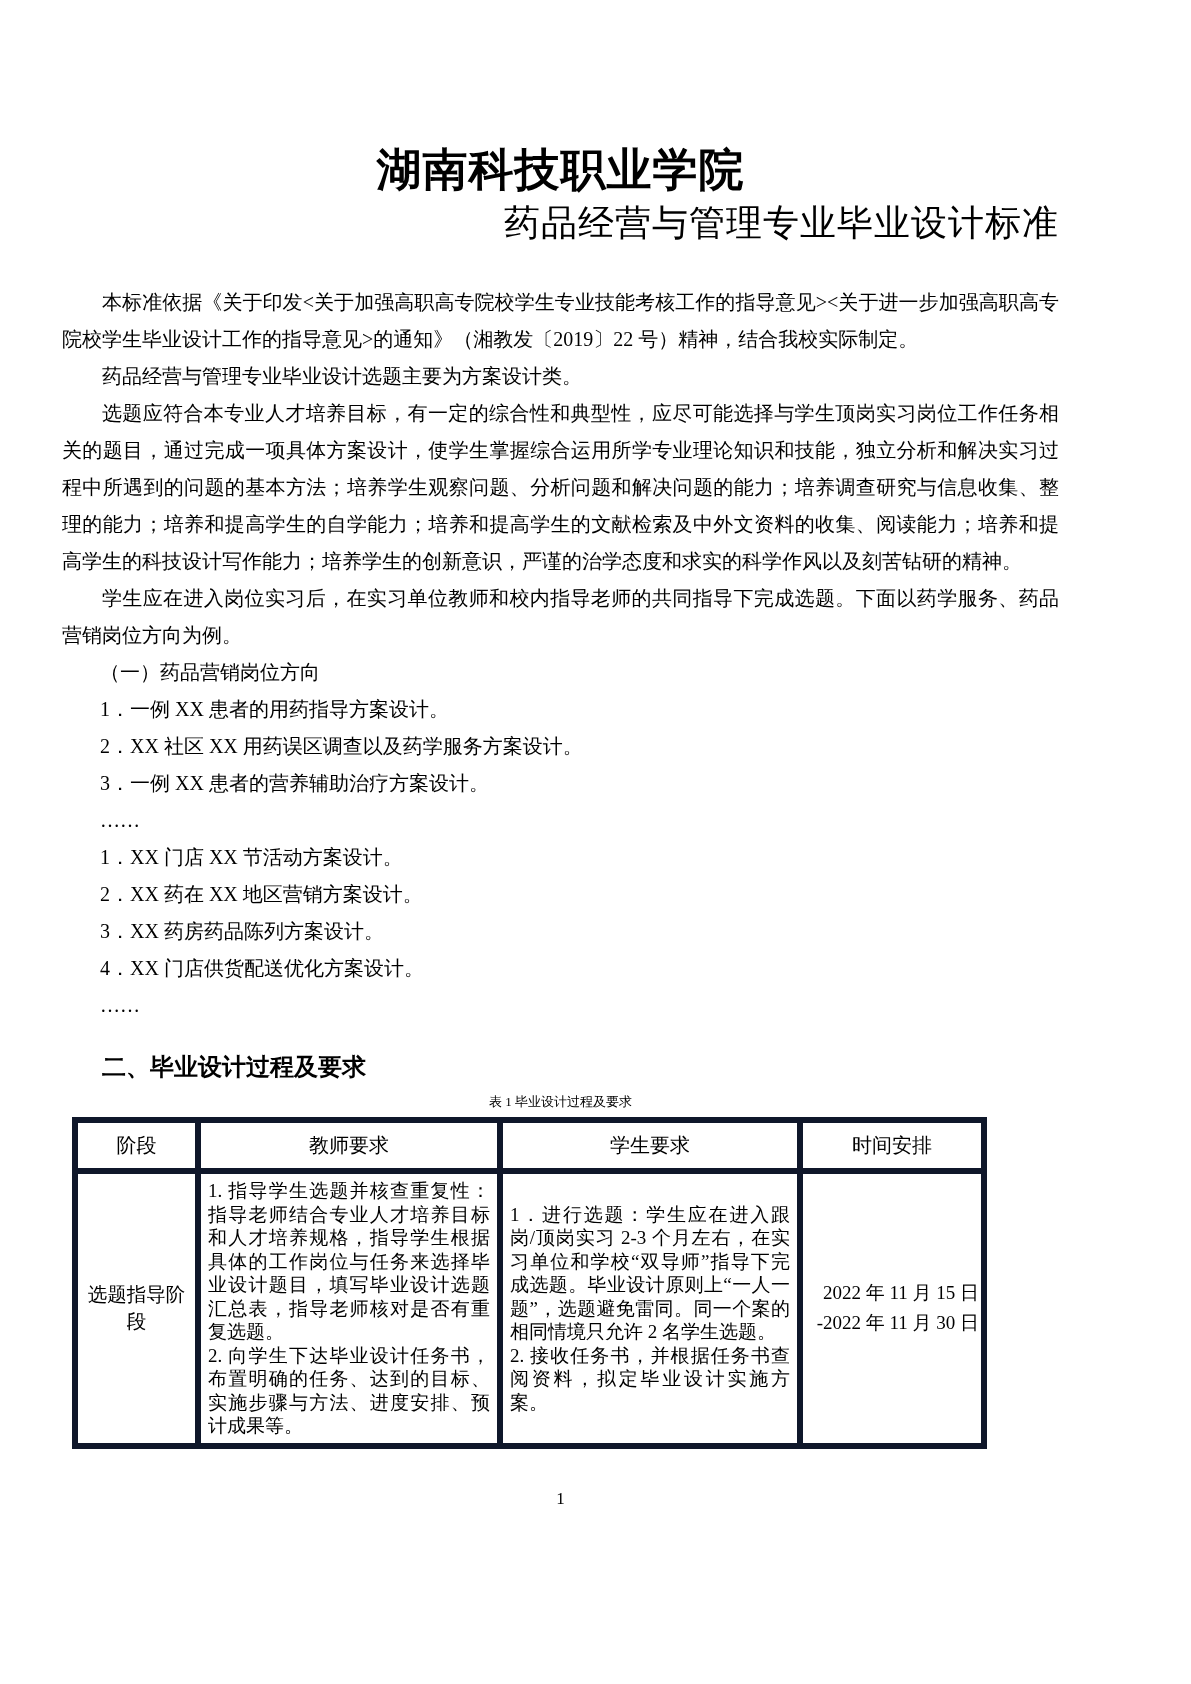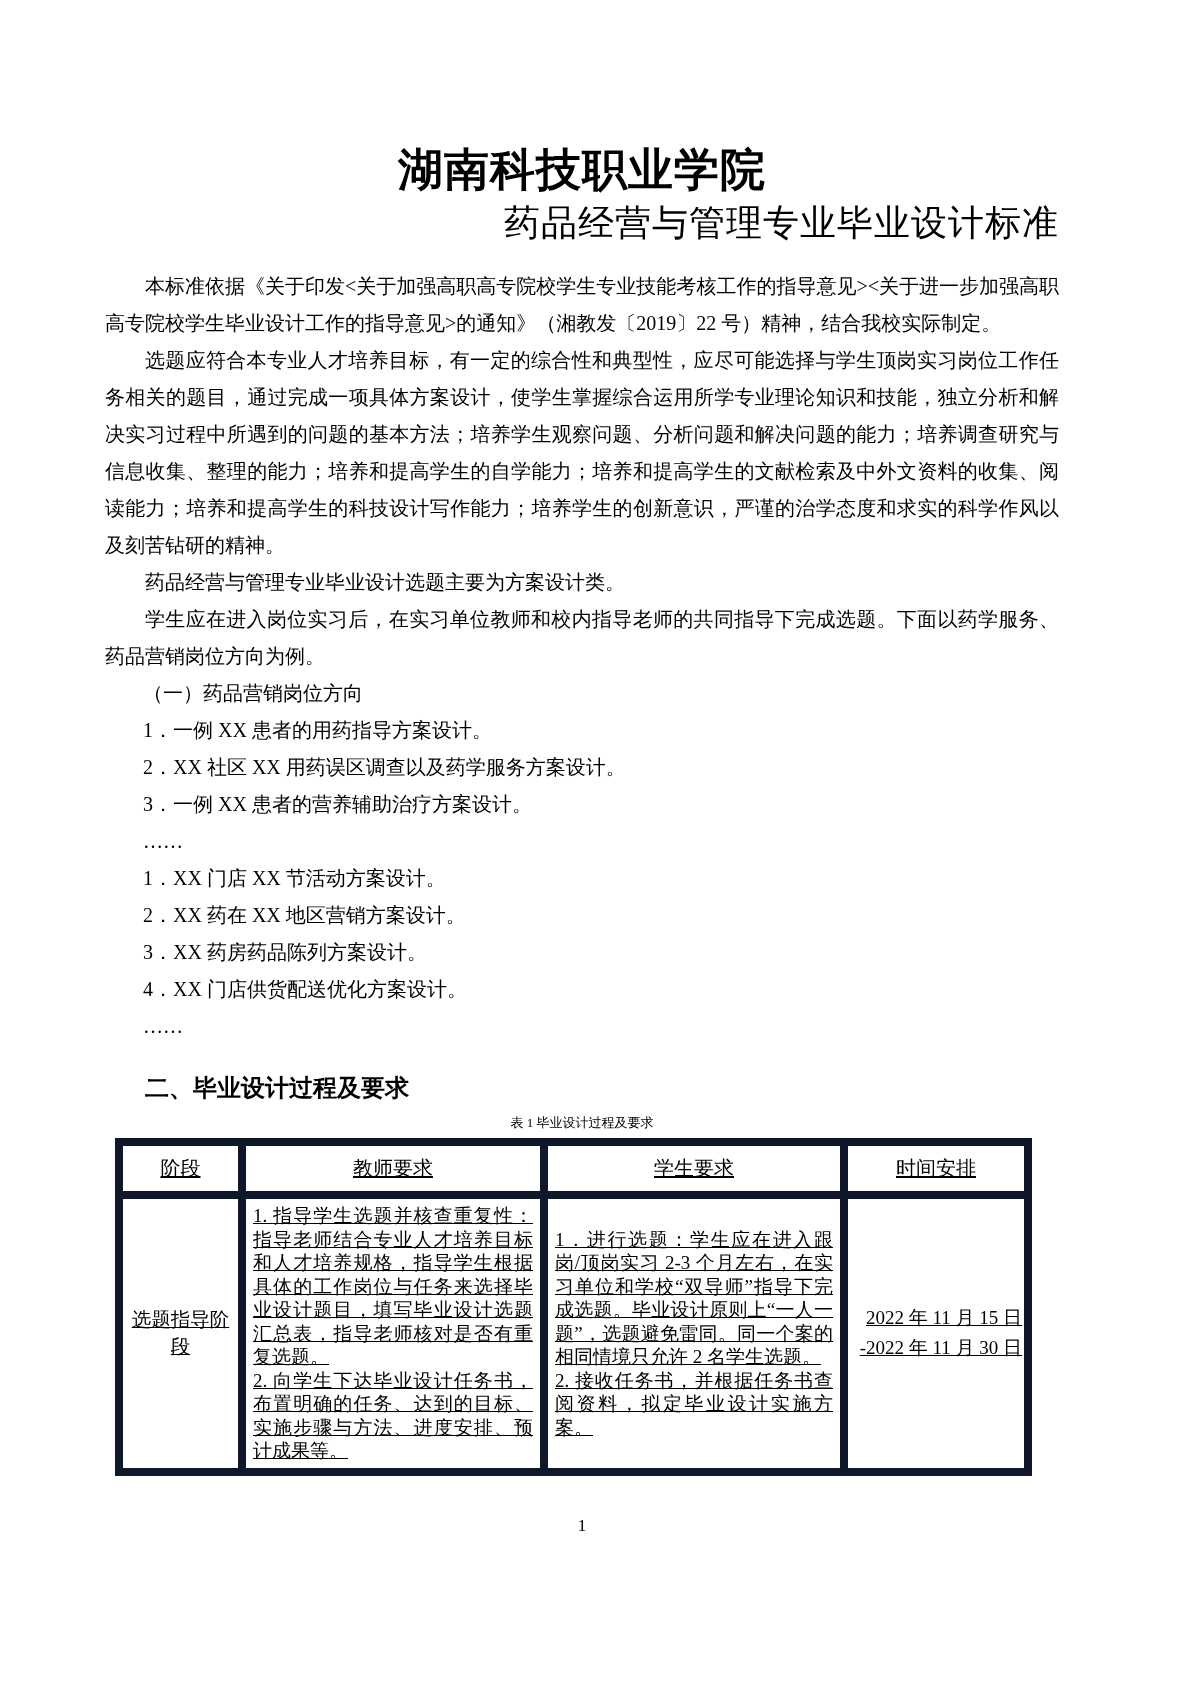--- a/index.html
+++ b/index.html
@@ -12,21 +12,21 @@
     height: 1684px;
     font-family: "Liberation Serif", "DejaVu Serif", serif;
     color: #000000;
     position: relative;
     overflow: hidden;
   }
   .page {
     box-sizing: border-box;
     width: 1191px;
     height: 1232px;
-    padding: 144px 132px 0 105px;
+    padding: 144px 132px 0 62px;
   }
   .title-line1 {
     text-align: center;
     font-weight: bold;
     font-size: 45px;
     line-height: 52px;
     letter-spacing: 1px;
     white-space: nowrap;
   }
   .title-line2 {
@@ -40,21 +40,21 @@
   .bodytext {
     font-size: 20px;
     line-height: 37px;
     text-align: justify;
   }
   p.para {
     margin: 0;
     text-indent: 40px;
   }
   p.intro {
-    margin-top: 18px;
+    margin-top: 34px;
   }
   .h-num {
     font-size: 24px;
     font-weight: bold;
     line-height: 34px;
     padding-left: 40px;
     margin: 0;
   }
   .h1 { margin-top: 14px; }
   .h2 { margin-top: 26px; }
@@ -71,22 +71,21 @@
   }
   table.process-table {
     border-collapse: collapse;
     table-layout: fixed;
     width: 909px;
     margin: 5px 0 0 10px;
     font-size: 19px;
   }
   table.process-table th,
   table.process-table td {
-    border: 8px solid #0f172a;
-    text-decoration: underline;
+    border: 6px solid #0f172a;
   }
   table.process-table th {
     font-weight: normal;
     font-size: 20px;
     text-align: center;
     height: 45px;
     padding: 0 2px;
   }
   col.c-stage  { width: 123px; }
   col.c-teacher{ width: 302px; }
@@ -121,22 +120,22 @@
 <body>
 
 <div class="page">
 
   <div class="title-line1">湖南科技职业学院</div>
   <div class="title-line2">药品经营与管理专业毕业设计标准</div>
 
   <p class="para intro bodytext">本标准依据《关于印发&lt;关于加强高职高专院校学生专业技能考核工作的指导意见&gt;&lt;关于进一步加强高职高专院校学生毕业设计工作的指导意见&gt;的通知》（湘教发〔2019〕22 号）精神，结合我校实际制定。</p>
 
 
+  <p class="para bodytext">药品经营与管理专业毕业设计选题主要为方案设计类。</p>
   <p class="para bodytext">选题应符合本专业人才培养目标，有一定的综合性和典型性，应尽可能选择与学生顶岗实习岗位工作任务相关的题目，通过完成一项具体方案设计，使学生掌握综合运用所学专业理论知识和技能，独立分析和解决实习过程中所遇到的问题的基本方法；培养学生观察问题、分析问题和解决问题的能力；培养调查研究与信息收集、整理的能力；培养和提高学生的自学能力；培养和提高学生的文献检索及中外文资料的收集、阅读能力；培养和提高学生的科技设计写作能力；培养学生的创新意识，严谨的治学态度和求实的科学作风以及刻苦钻研的精神。</p>
-  <p class="para bodytext">药品经营与管理专业毕业设计选题主要为方案设计类。</p>
   <p class="para bodytext">学生应在进入岗位实习后，在实习单位教师和校内指导老师的共同指导下完成选题。下面以药学服务、药品营销岗位方向为例。</p>
 
   <div class="sub-label">（一）药品营销岗位方向</div>
   <div class="list-item">1．一例 XX 患者的用药指导方案设计。</div>
   <div class="list-item">2．XX 社区 XX 用药误区调查以及药学服务方案设计。</div>
   <div class="list-item">3．一例 XX 患者的营养辅助治疗方案设计。</div>
   <div class="ellipsis-line">……</div>
 
   <div class="list-item">1．XX 门店 XX 节活动方案设计。</div>
   <div class="list-item">2．XX 药在 XX 地区营销方案设计。</div>

